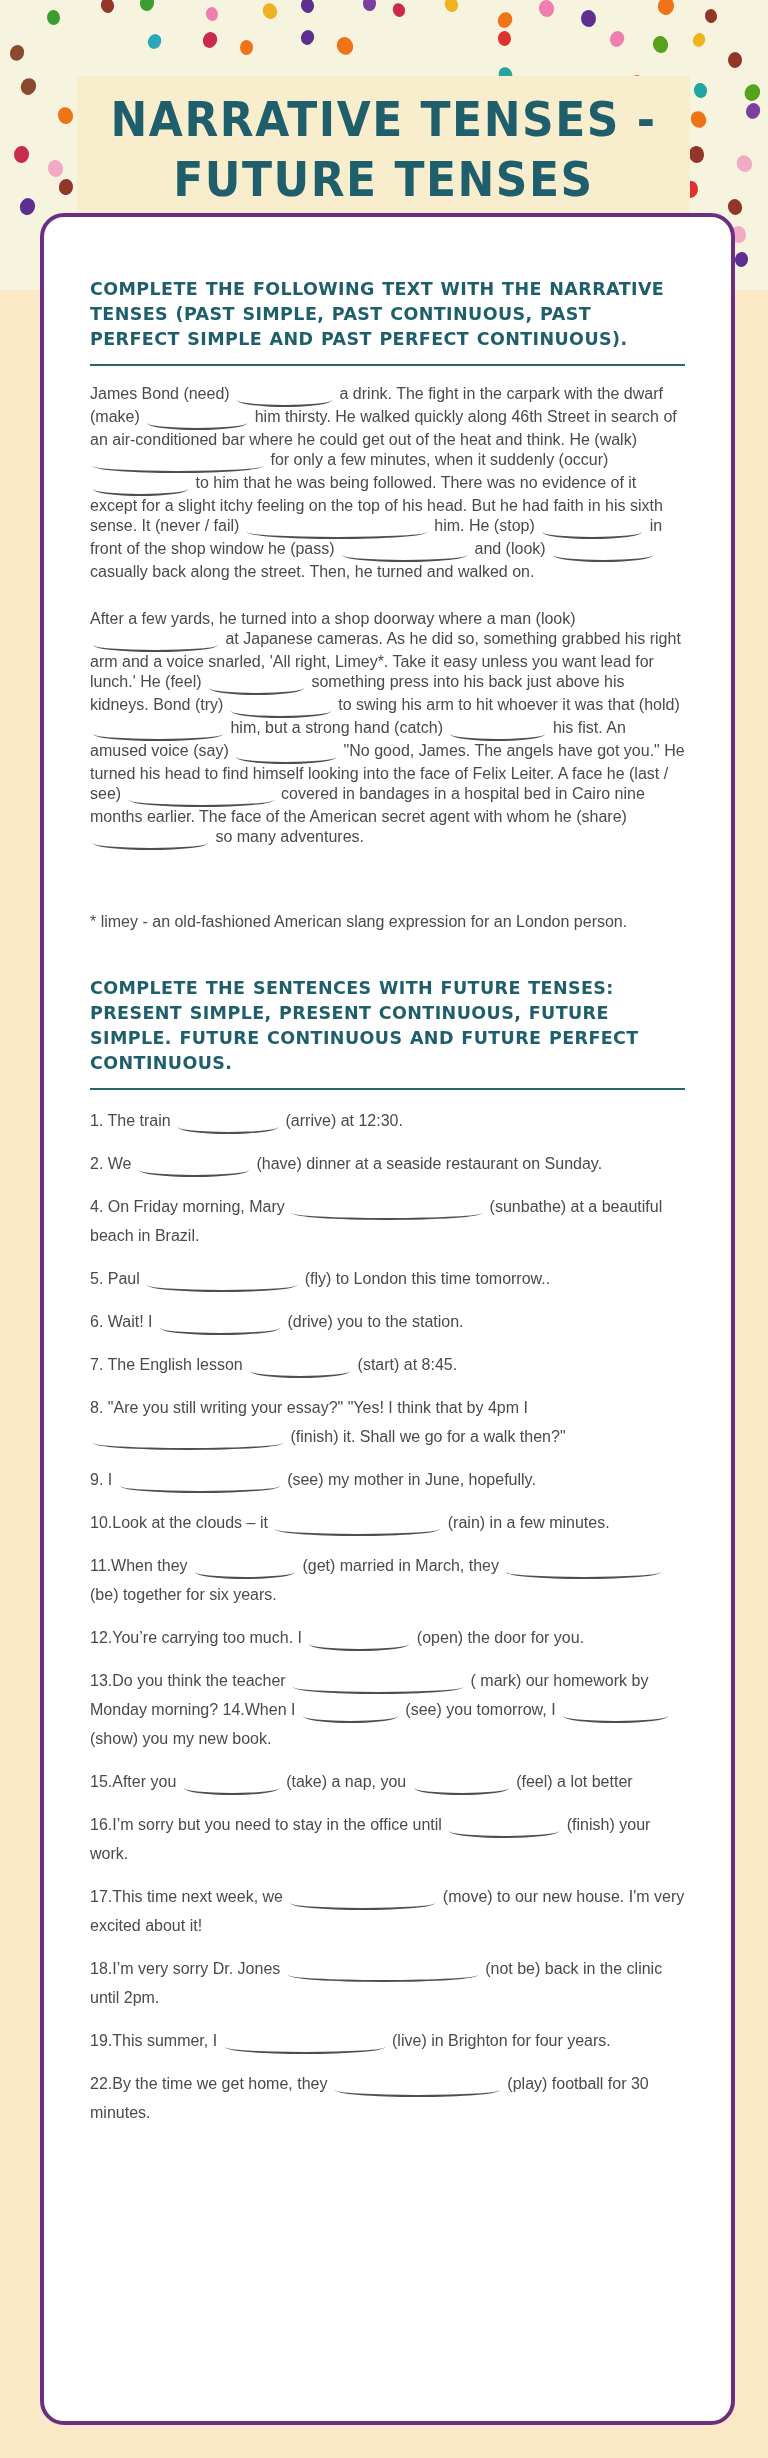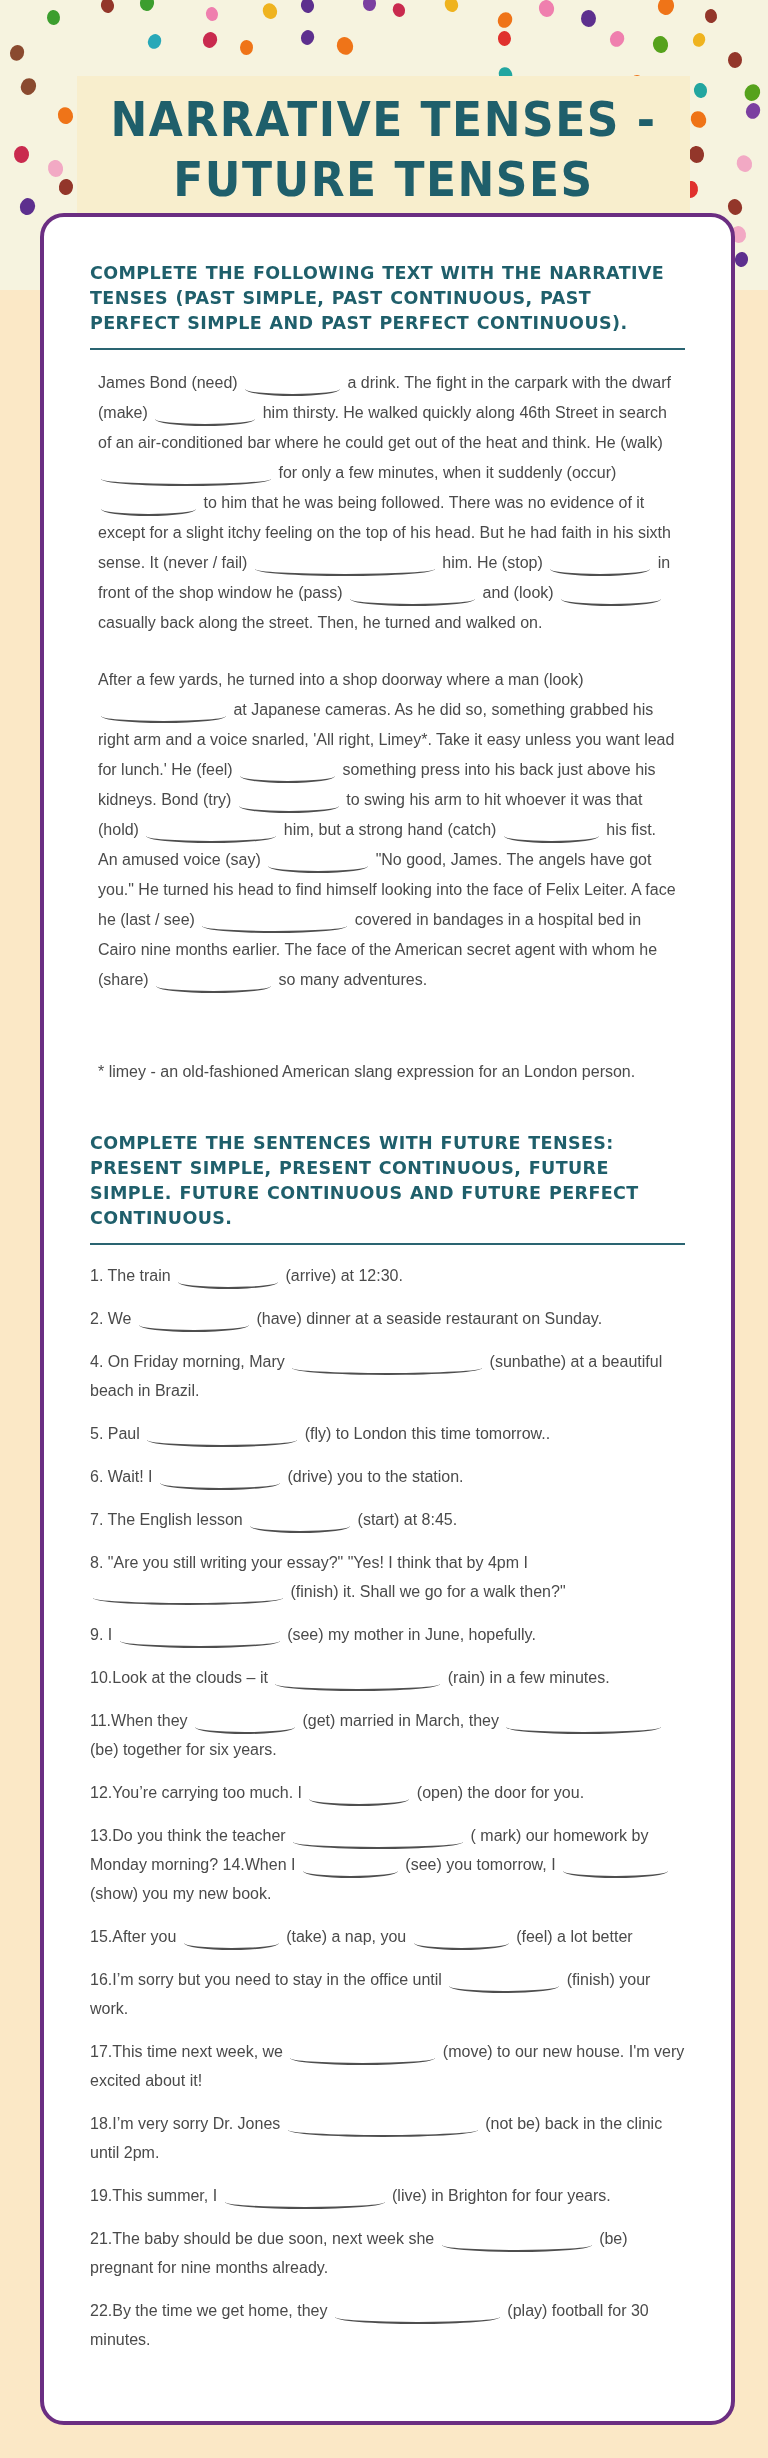--- a/index.html
+++ b/index.html
@@ -20,32 +20,32 @@
   }
   .title-line{
     color:#1f5f6b;font-weight:bold;font-size:44px;line-height:60px;
     text-align:center;letter-spacing:1.5px;
     font-family:"DejaVu Sans", sans-serif;
     transform:scaleY(1.08);
   }
   .sheet{
     position:absolute;top:213px;left:40px;width:695px;height:2212px;
     background:#ffffff;border:4px solid #6b2e82;border-radius:24px;
-    box-sizing:border-box;z-index:2;padding:0 46px;
+    box-sizing:border-box;z-index:2;padding:16px 46px;
   }
   .heading{
     margin-top:44px;
     color:#1f5f6b;font-weight:bold;font-size:17.5px;line-height:25px;
     letter-spacing:0.4px;word-spacing:1px;
     font-family:"DejaVu Sans", sans-serif;
   }
   .h2{}
   .rule{border:0;border-top:2px solid #2a6471;margin:12px 0 0 0;}
   .body{
-    color:#4a4a4a;font-size:16px;line-height:30px;margin:8px;
+    color:#4a4a4a;font-size:16px;line-height:20px;margin:0;
   }
   .para{margin-top:18px;}
   .para2{margin-top:27px;}
   .footnote{margin-top:62px;}
   .sentences{margin-top:16px;}
   .item{line-height:29px;margin:8px 0 14px 0;}
   .blank{
     display:inline-block;height:15px;margin:0 3px;
     border-bottom:2px solid #4e4e4e;
     border-radius:0 0 50% 50% / 0 0 7px 7px;
@@ -190,17 +190,16 @@
     <p class="body item">9. I <span class="blank" style="width: 160px;"></span> (see) my mother in June, hopefully.</p>
     <p class="body item">10.Look at the clouds – it <span class="blank" style="width: 165px;"></span> (rain) in a few minutes.</p>
     <p class="body item">11.When they <span class="blank" style="width: 100px;"></span> (get) married in March, they <span class="blank" style="width: 155px;"></span> (be) together for six years.</p>
     <p class="body item">12.You’re carrying too much. I <span class="blank" style="width: 100px;"></span> (open) the door for you.</p>
     <p class="body item">13.Do you think the teacher <span class="blank" style="width: 170px;"></span> ( mark) our homework by Monday morning? 14.When I <span class="blank" style="width: 95px;"></span> (see) you tomorrow, I <span class="blank" style="width: 105px;"></span> (show) you my new book.</p>
     <p class="body item">15.After you <span class="blank" style="width: 95px;"></span> (take) a nap, you <span class="blank" style="width: 95px;"></span> (feel) a lot better</p>
     <p class="body item">16.I’m sorry but you need to stay in the office until <span class="blank" style="width: 110px;"></span> (finish) your work.</p>
     <p class="body item">17.This time next week, we <span class="blank" style="width: 145px;"></span> (move) to our new house. I'm very excited about it!</p>
     <p class="body item">18.I’m very sorry Dr. Jones <span class="blank" style="width: 190px;"></span> (not be) back in the clinic until 2pm.</p>
     <p class="body item">19.This summer, I <span class="blank" style="width: 160px;"></span> (live) in Brighton for four years.</p>
-    <p class="body item">21.The baby should be due soon, next week she <span class="blank" style="width: 150px;"></span> (be) pregnant for nine months already.</p>
     <p class="body item">22.By the time we get home, they <span class="blank" style="width: 165px;"></span> (play) football for 30 minutes.</p>
   </div>
 
 </div>
 
 </body></html>

